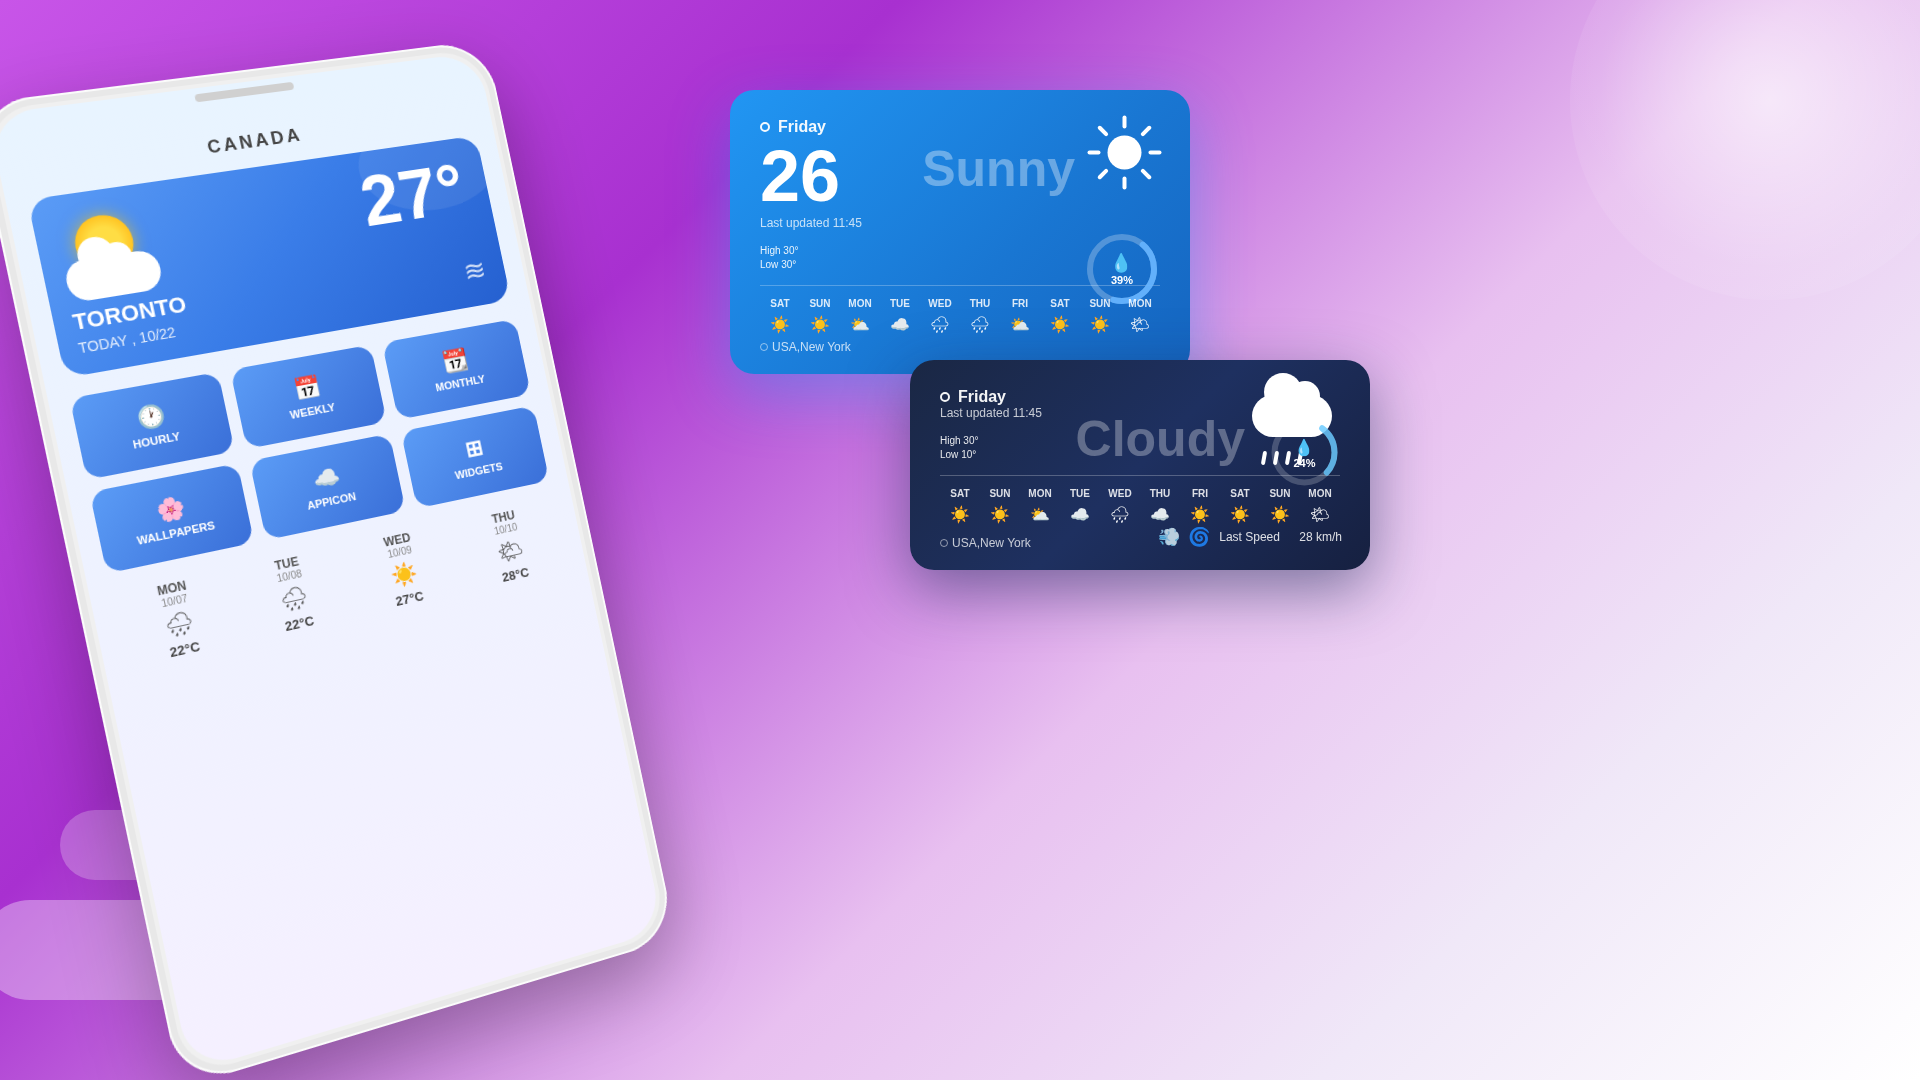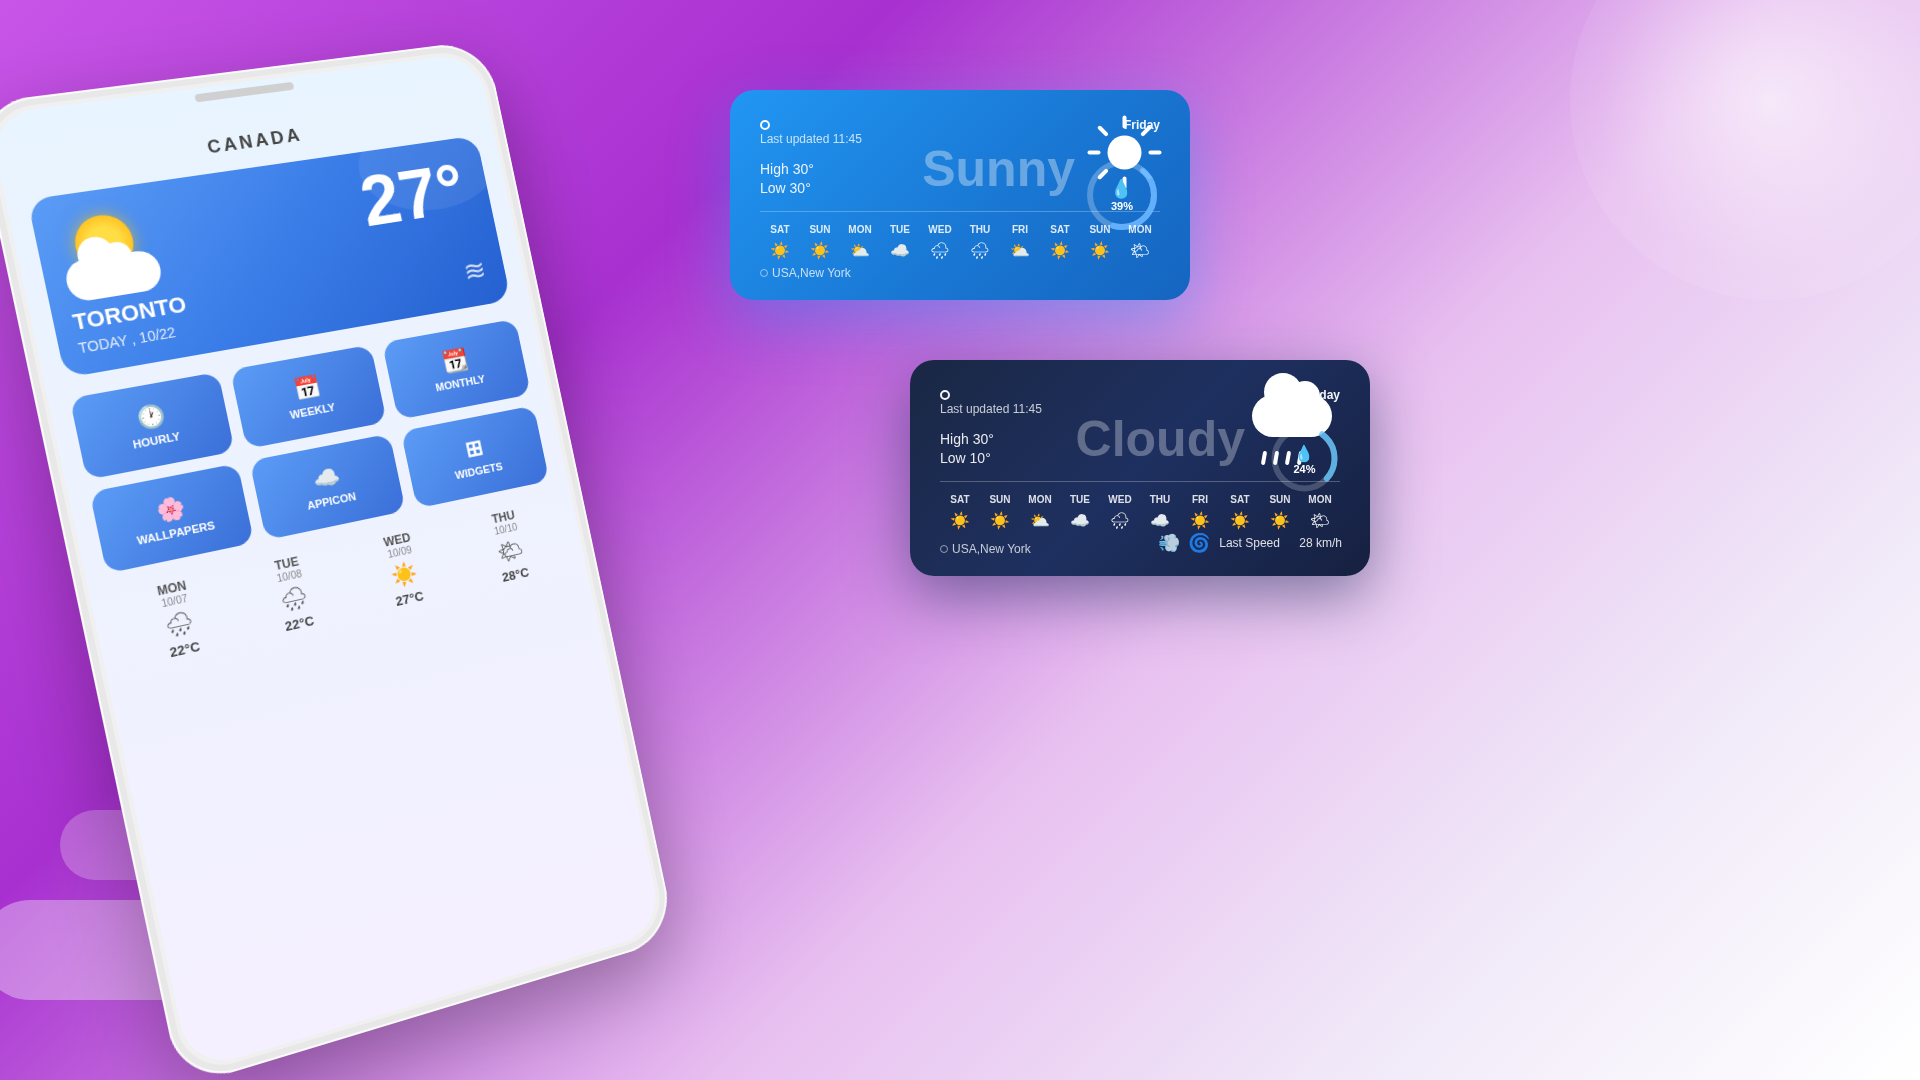--- a/index.html
+++ b/index.html
@@ -332,27 +332,26 @@
       width: 460px;
       background: linear-gradient(135deg, #2196f3 0%, #1976d2 60%, #1565c0 100%);
       border-radius: 24px;
       padding: 28px 30px 20px;
       color: white;
       box-shadow: 0 20px 60px rgba(33,150,243,0.4);
       z-index: 5;
     }
 
     .widget-day {
-      font-size: 12px;
+      font-size: 16px;
       font-weight: 600;
       opacity: 0.95;
       display: flex;
       align-items: center;
-      gap: 20px;
-      justify-content: space-between;
+      gap: 8px;
     }
     .day-circle {
       width: 10px;
       height: 10px;
       border: 2px solid white;
       border-radius: 50%;
     }
 
     .widget-temp-main {
       font-size: 72px;
@@ -361,21 +360,21 @@
       margin: 4px 0;
     }
 
     .widget-last-updated {
       font-size: 12px;
       opacity: 0.75;
       margin-bottom: 15px;
     }
 
     .widget-high-low {
-      font-size: 14px;
+      font-size: 10px;
       opacity: 0.9;
     }
     .widget-high-low div {
       margin-bottom: 3px;
     }
 
     
     .sun-widget {
       position: absolute;
       top: 25px;
@@ -651,20 +650,21 @@
     <div style="position:absolute;top:50%;left:50%;transform:translate(-50%,-50%);text-align:center;">
       <div style="font-size:18px;">💧</div>
       <div style="font-size:11px;font-weight:700;color:white;">39%</div>
     </div>
   </div>
 
   <div class="widget-day">
     <div class="day-circle"></div>
     <span>Friday</span>
   </div>
+  <div class="widget-temp-main">26</div>
   <div class="widget-last-updated">Last updated 11:45</div>
 
   <div class="widget-high-low">
     <div>
       <span>High</span>&nbsp;<span>30°</span>
     </div>
     <div>
       <span>Low</span>&nbsp;<span>30°</span>
     </div>
   </div>

